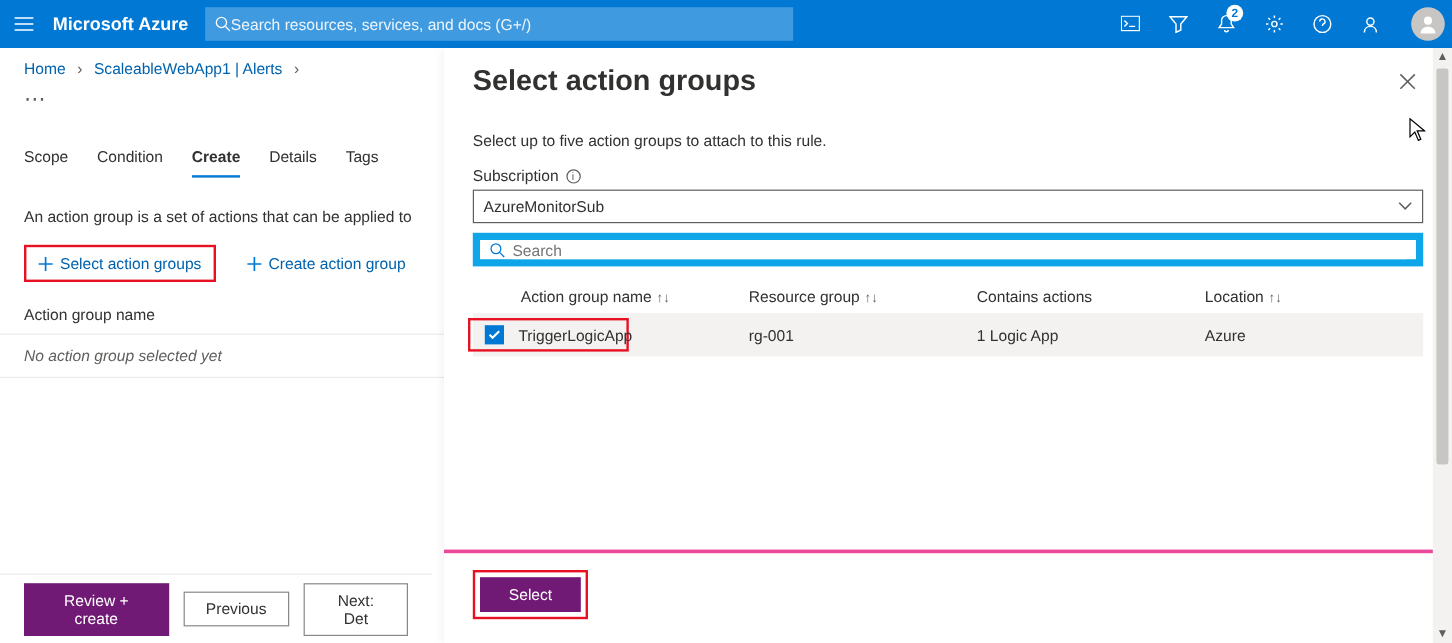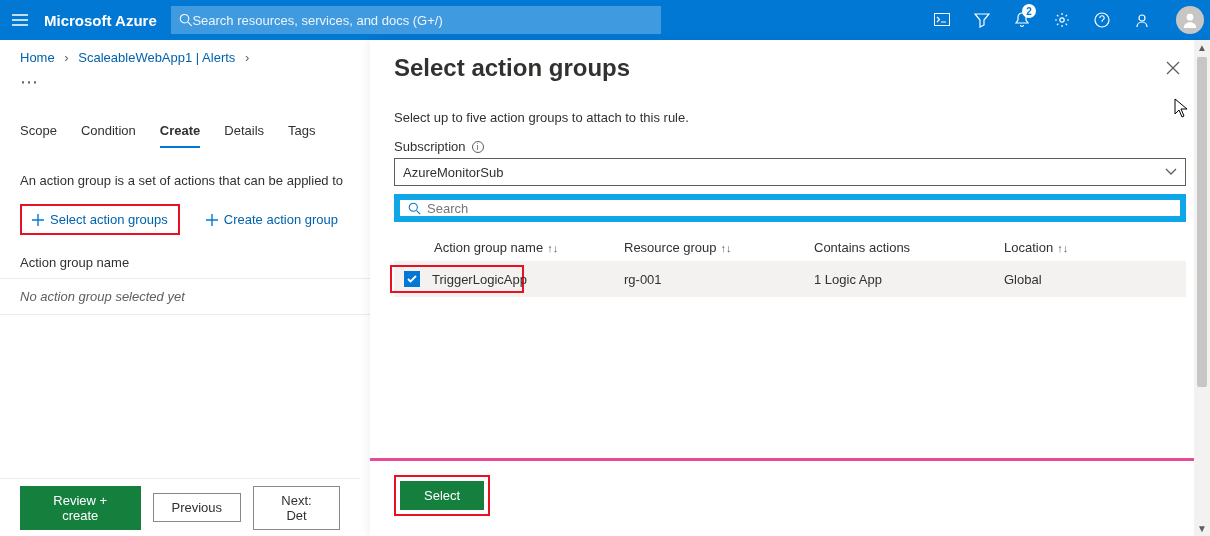--- a/index.html
+++ b/index.html
@@ -38,21 +38,21 @@
   
   .body-text { padding: 24px 20px 8px; font-size:13px; }
   .action-links { display:flex; gap:16px; padding: 8px 20px 12px; align-items:center; }
   .link-btn { display:flex; align-items:center; gap:6px; color:#0062ad; cursor:pointer; font-size:13px; padding:6px 10px; }
   .highlight-red { border:2px solid #e81123; }
   .col-hdr { padding: 8px 20px; font-size:13px; color:#323130; border-bottom:1px solid #edebe9; }
   .empty-row { padding: 10px 20px; font-style:italic; color:#605e5c; border-bottom:1px solid #edebe9; }
 
   
   .footer { position:absolute; left:0; bottom:0; width:360px; height:58px; border-top:1px solid #edebe9; display:flex; align-items:center; gap:12px; padding:0 20px; background:#fff; }
-  .btn-primary { background:#15803d; color:#fff; border:none; padding:7px 18px; font-size:13px; cursor:pointer; }
+  .btn-primary { background:#701a75; color:#fff; border:none; padding:7px 18px; font-size:13px; cursor:pointer; }
   .btn-secondary { background:#fff; color:#323130; border:1px solid #8a8886; padding:6px 18px; font-size:13px; cursor:pointer; }
 
   
   .panel { position:absolute; top:40px; right:0; bottom:0; width:840px; background:#fff; box-shadow:-2px 0 8px rgba(0,0,0,.06); display:flex; flex-direction:column; }
   .panel-inner { flex:1; padding:14px 24px 0; overflow:auto; position:relative; }
   .panel-title-row { display:flex; align-items:center; }
   .panel-title { font-size:24px; font-weight:600; flex:1; }
   .panel-close { cursor:pointer; padding:6px; color:#605e5c; }
   .panel-desc { margin-top:28px; font-size:13px; }
   .field-label { margin-top:14px; font-size:13px; display:flex; align-items:center; gap:6px; }
@@ -235,21 +235,21 @@
               <svg width="10" height="8" viewBox="0 0 10 8">
                   <path d="M1 4l2.5 2.5L9 1" stroke="#fff" fill="none" stroke-width="1.8"></path>
                 </svg>
             </div>
           </div>
           <div style="width:90px">TriggerLogicApp</div>
         </div>
         <div style="width:88px"></div>
         <div class="c2">rg-001</div>
         <div class="c3">1 Logic App</div>
-        <div class="c4">Global</div>
+        <div class="c4">Azure</div>
       </div>
     </div>
   </div>
   <div class="panel-footer">
     <div class="highlight-red">
       <button class="btn-primary" style="padding:7px 24px">Select</button>
     </div>
   </div>
 </div>
 

